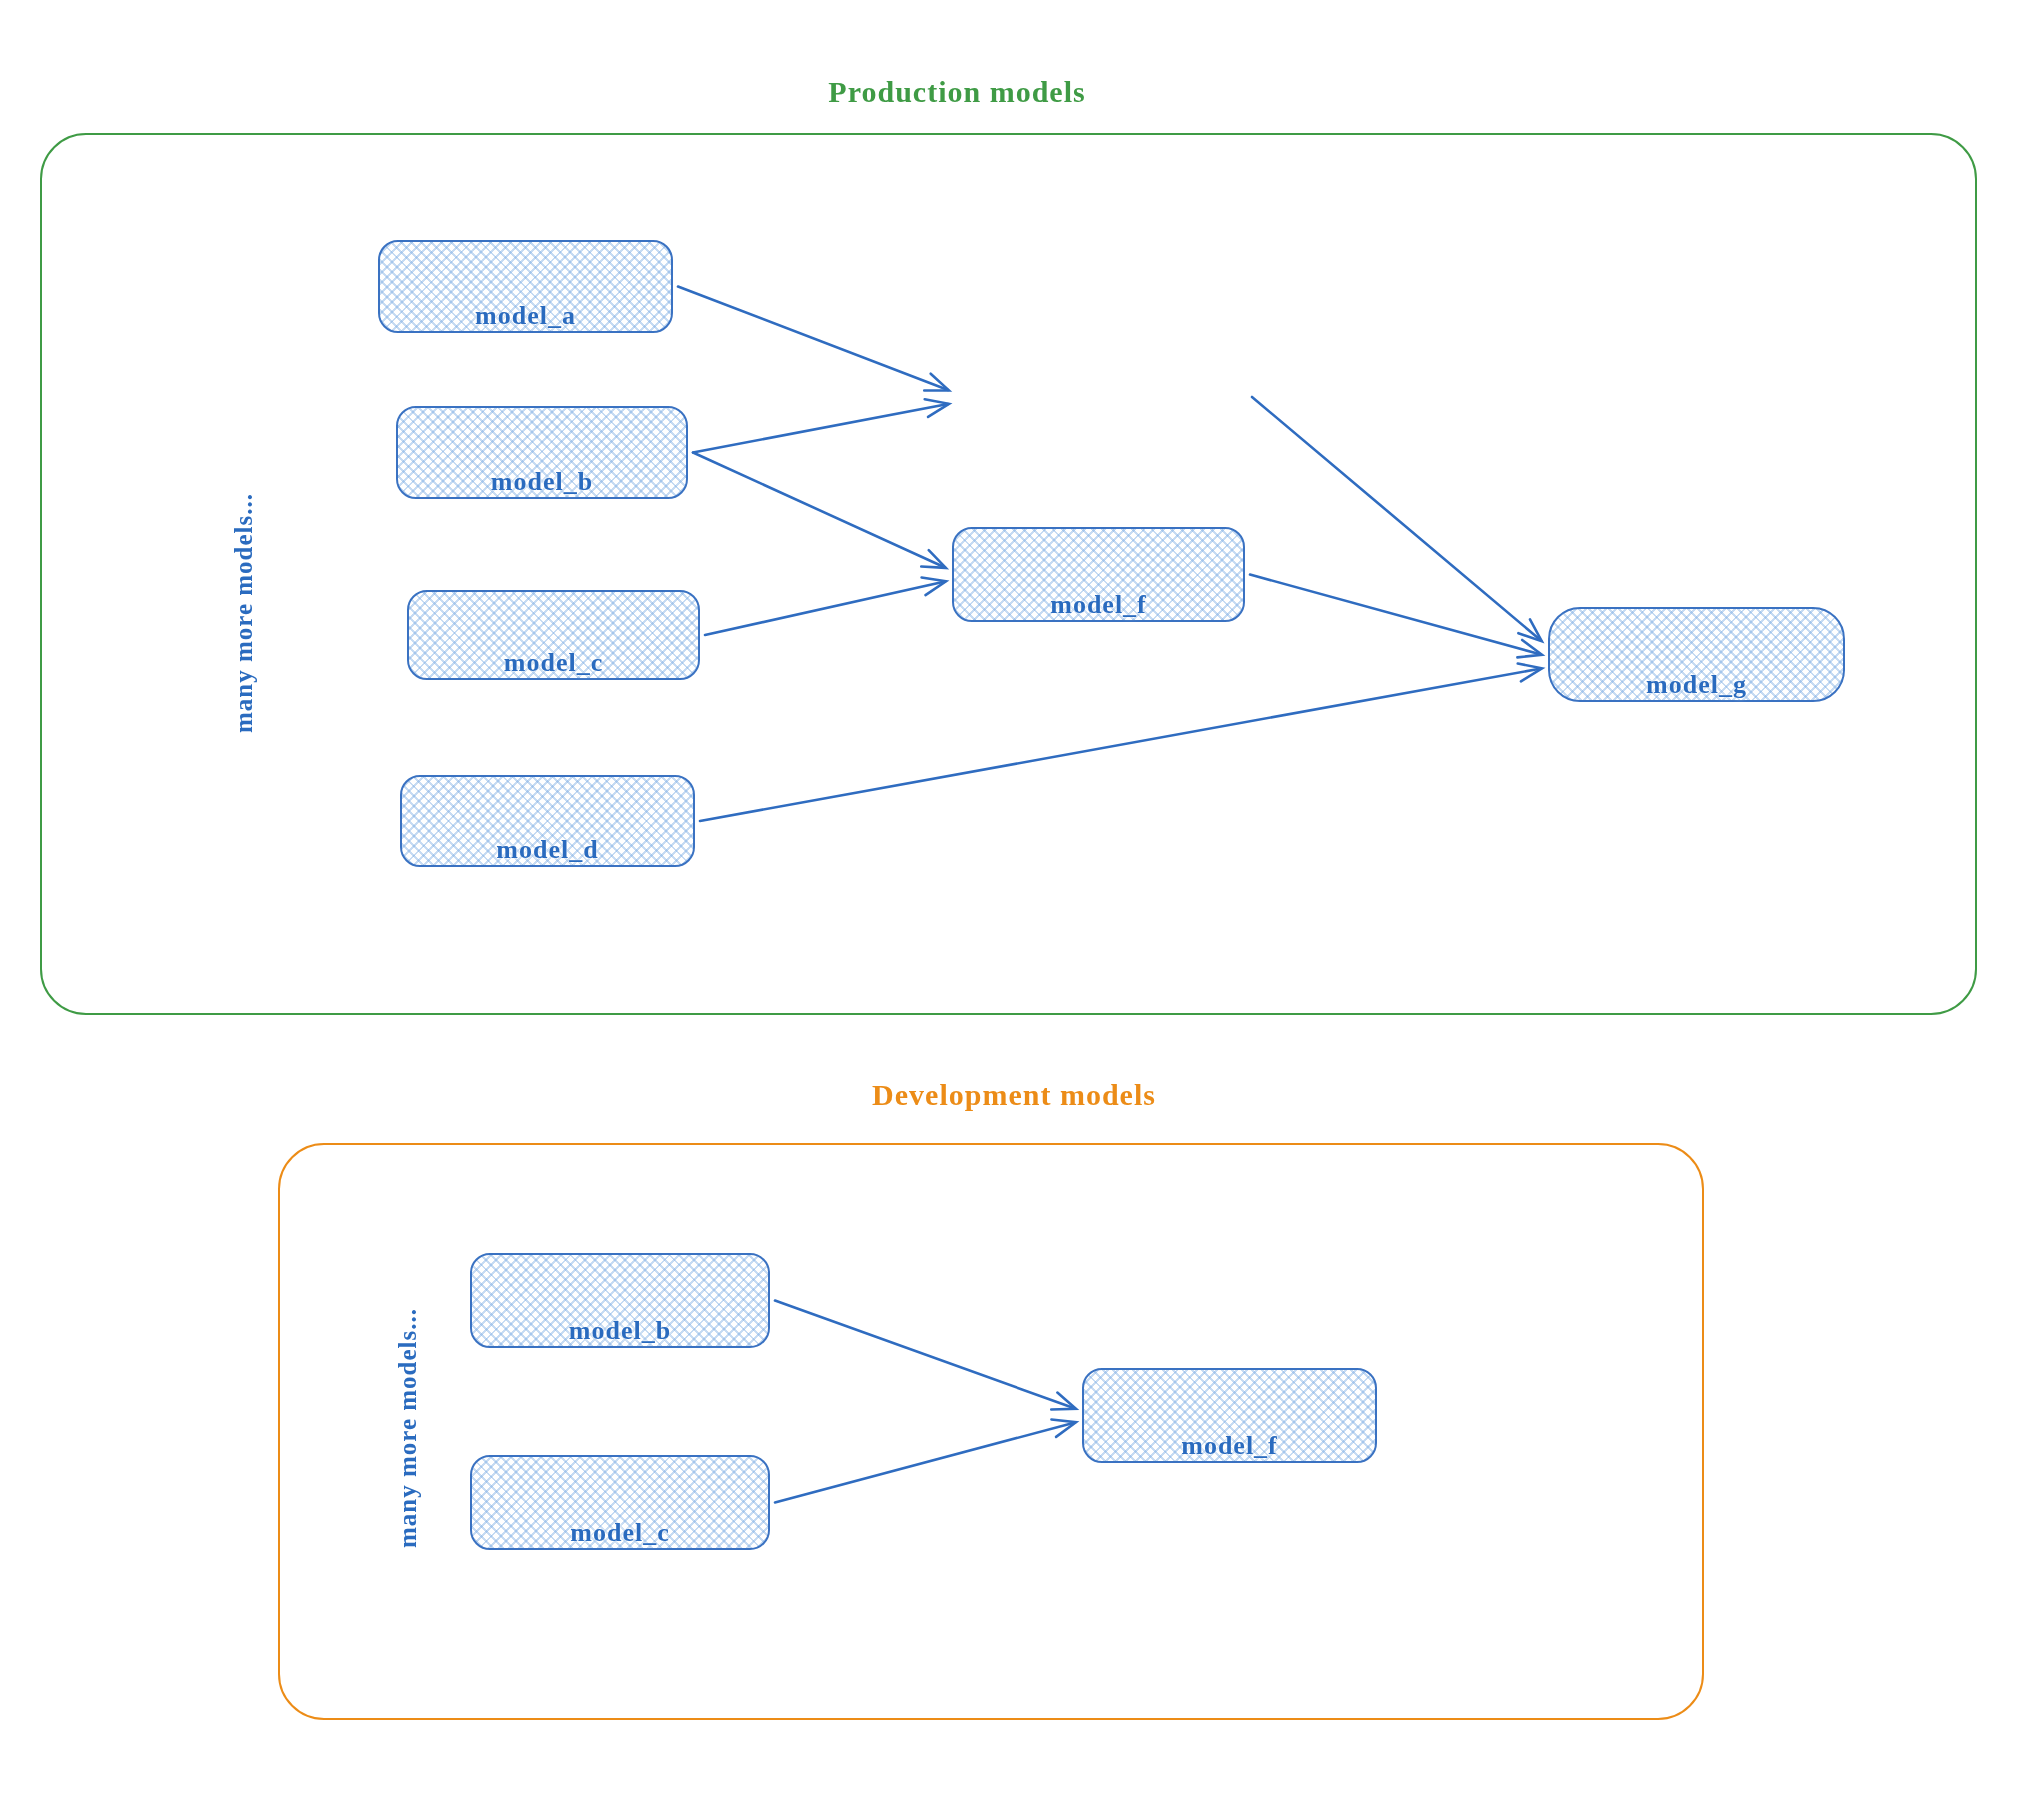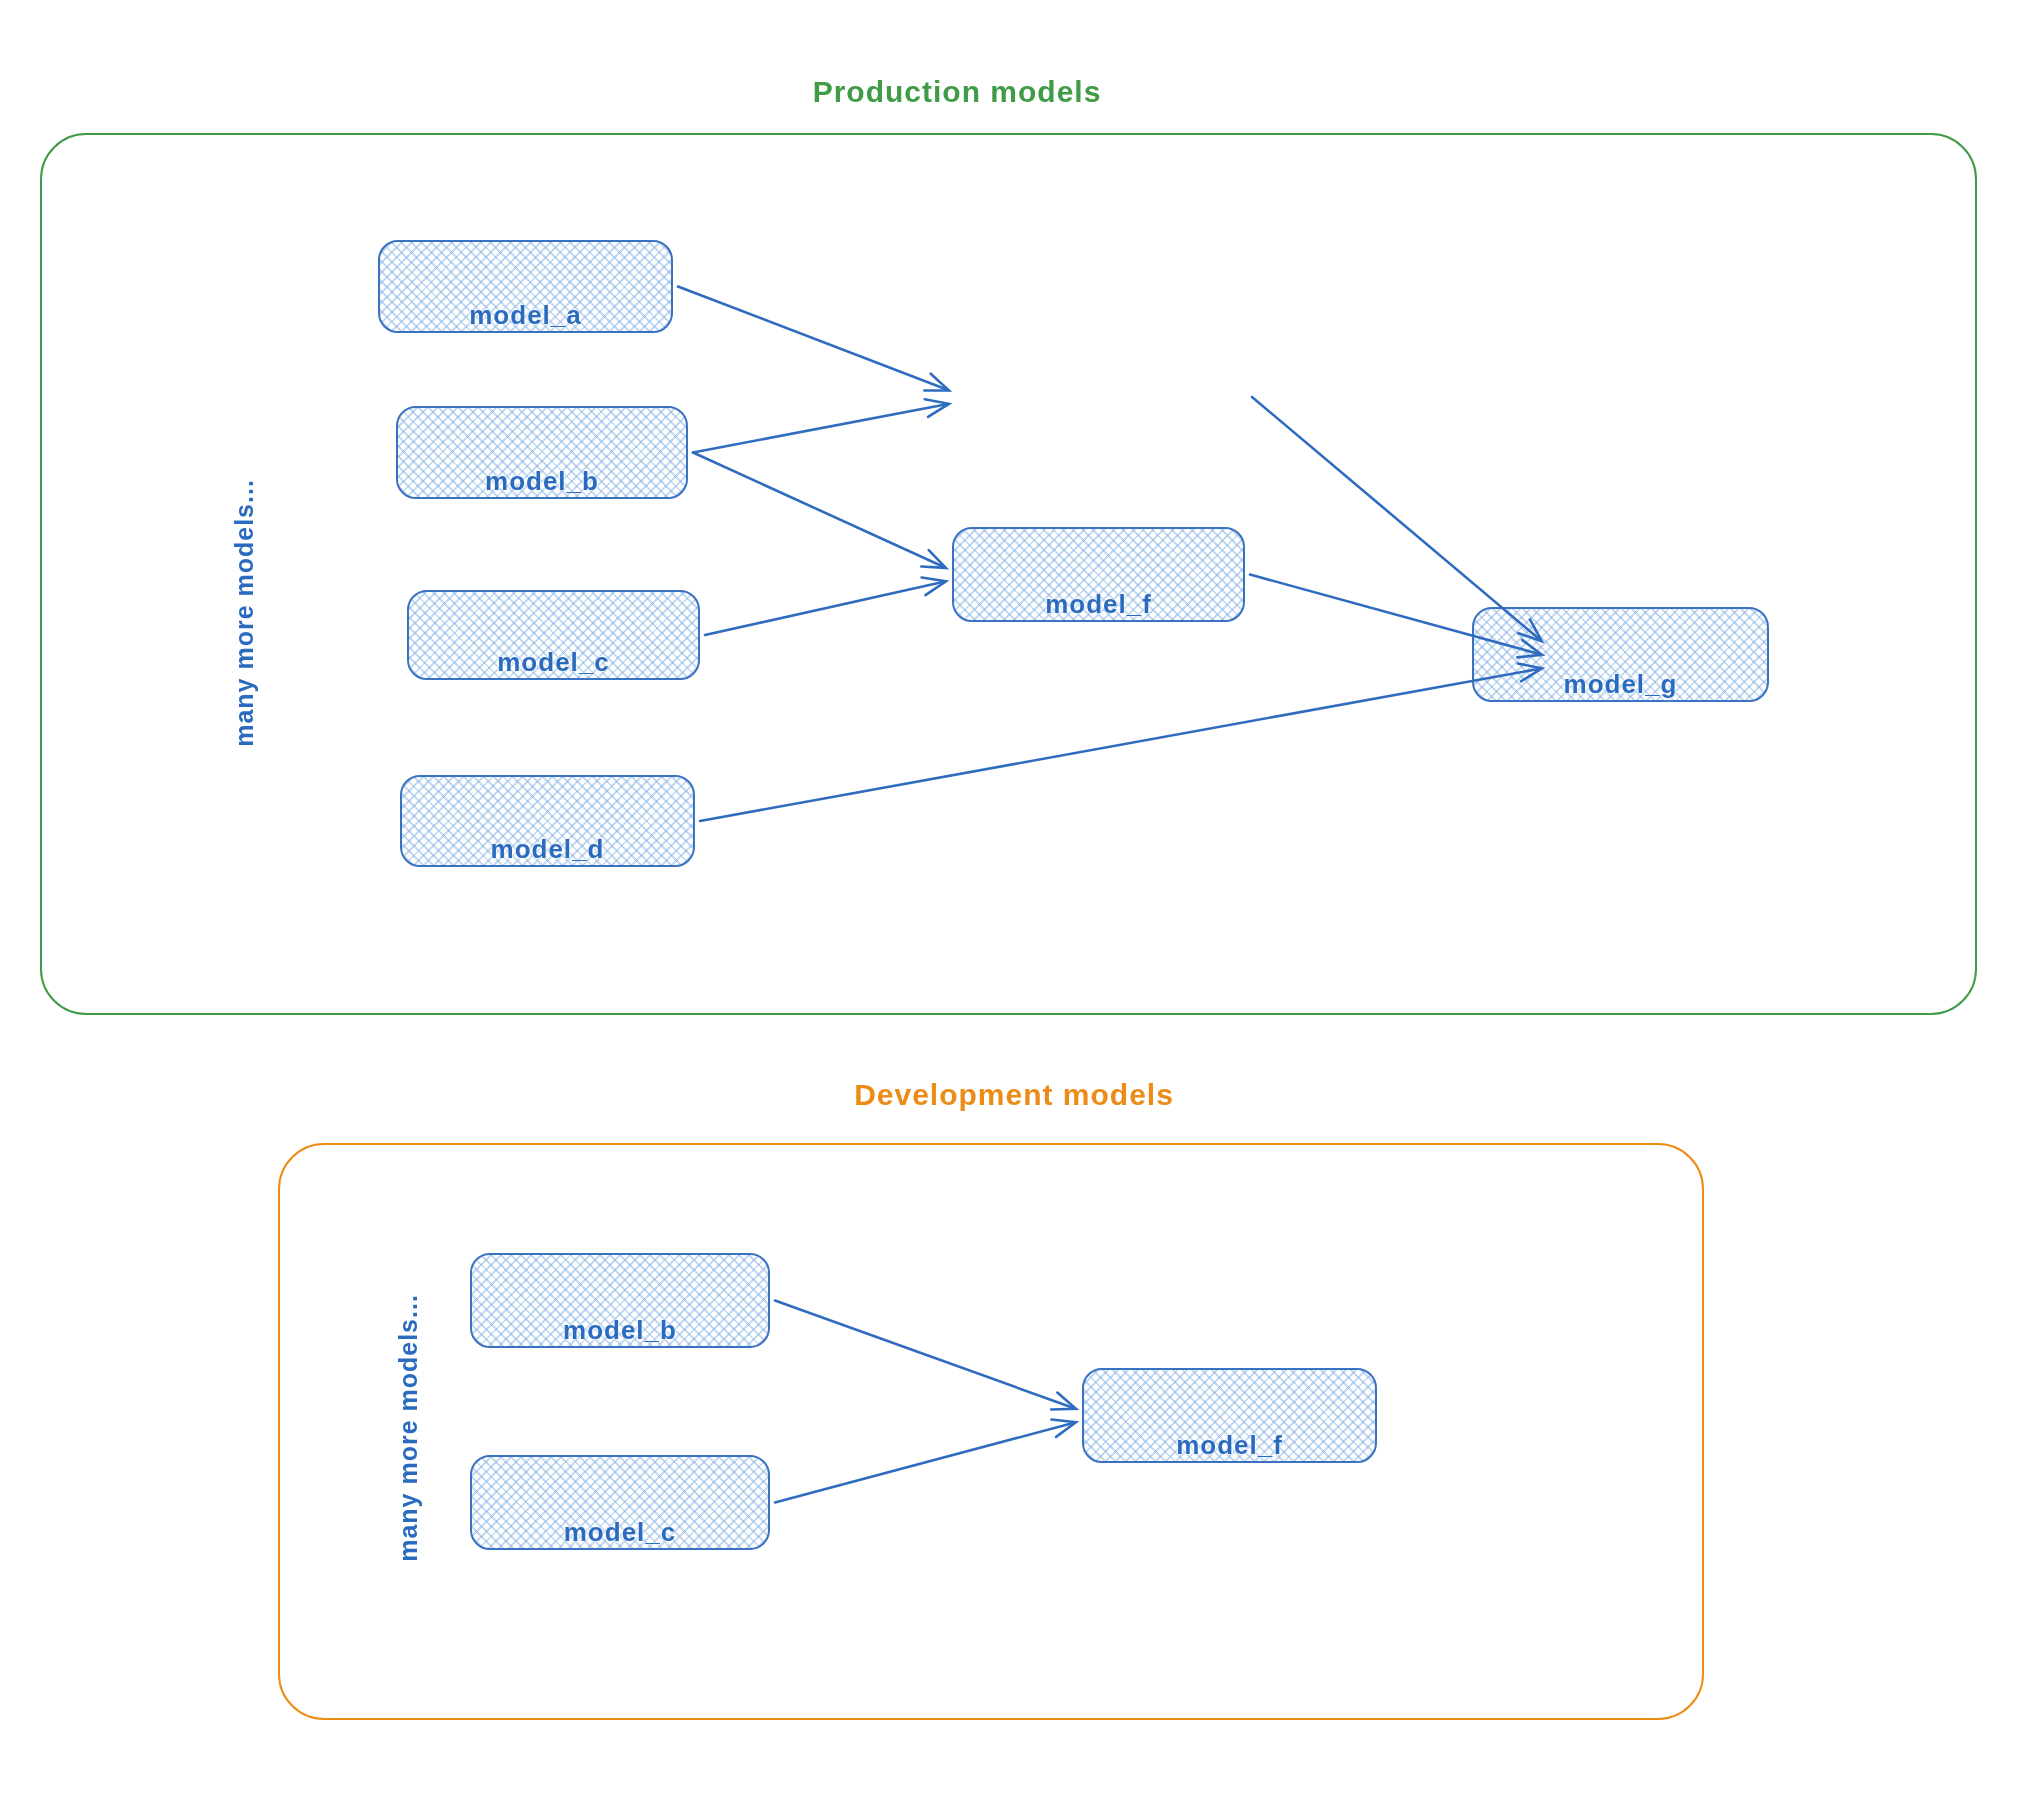--- a/index.html
+++ b/index.html
@@ -1,20 +1,20 @@
 <!DOCTYPE html>
 <html><head>
 <meta charset="utf-8">
 <style>
   html,body{margin:0;padding:0;background:#ffffff;}
   #canvas{
     position:relative;
     width:2024px;height:1758px;
     background:#ffffff;
-    font-family:Liberation Sans, sans-serif;
+    font-family:Liberation Serif, serif;
     overflow:hidden;
   }
   .section-title{
     position:absolute;
     transform:translateX(-50%);
     font-size:30px;
     font-weight:bold;
     letter-spacing:1px;
     white-space:nowrap;
   }
@@ -89,21 +89,21 @@
 
   <div class="node" style="left:400px;top:775px;width:295px;height:92px;">
     <span class="node-label">model_d</span>
   </div>
 
 
   <div class="node" style="left:952px;top:527px;width:293px;height:95px;">
     <span class="node-label">model_f</span>
   </div>
 
-  <div class="node" style="left:1472px;top:607px;width:297px;height:95px;">
+  <div class="node" style="left:1548px;top:607px;width:297px;height:95px;border-radius:32px;">
     <span class="node-label">model_g</span>
   </div>
 
   <div class="section-title development-title" style="left:1014px;top:1078px;">Development models</div>
 
   <div class="section-box development-box" style="left:278px;top:1143px;width:1422px;height:573px;"></div>
 
   <div class="side-label" style="left:408px;top:1428px;">many more models...</div>
 
   <div class="node" style="left:470px;top:1253px;width:300px;height:95px;">

